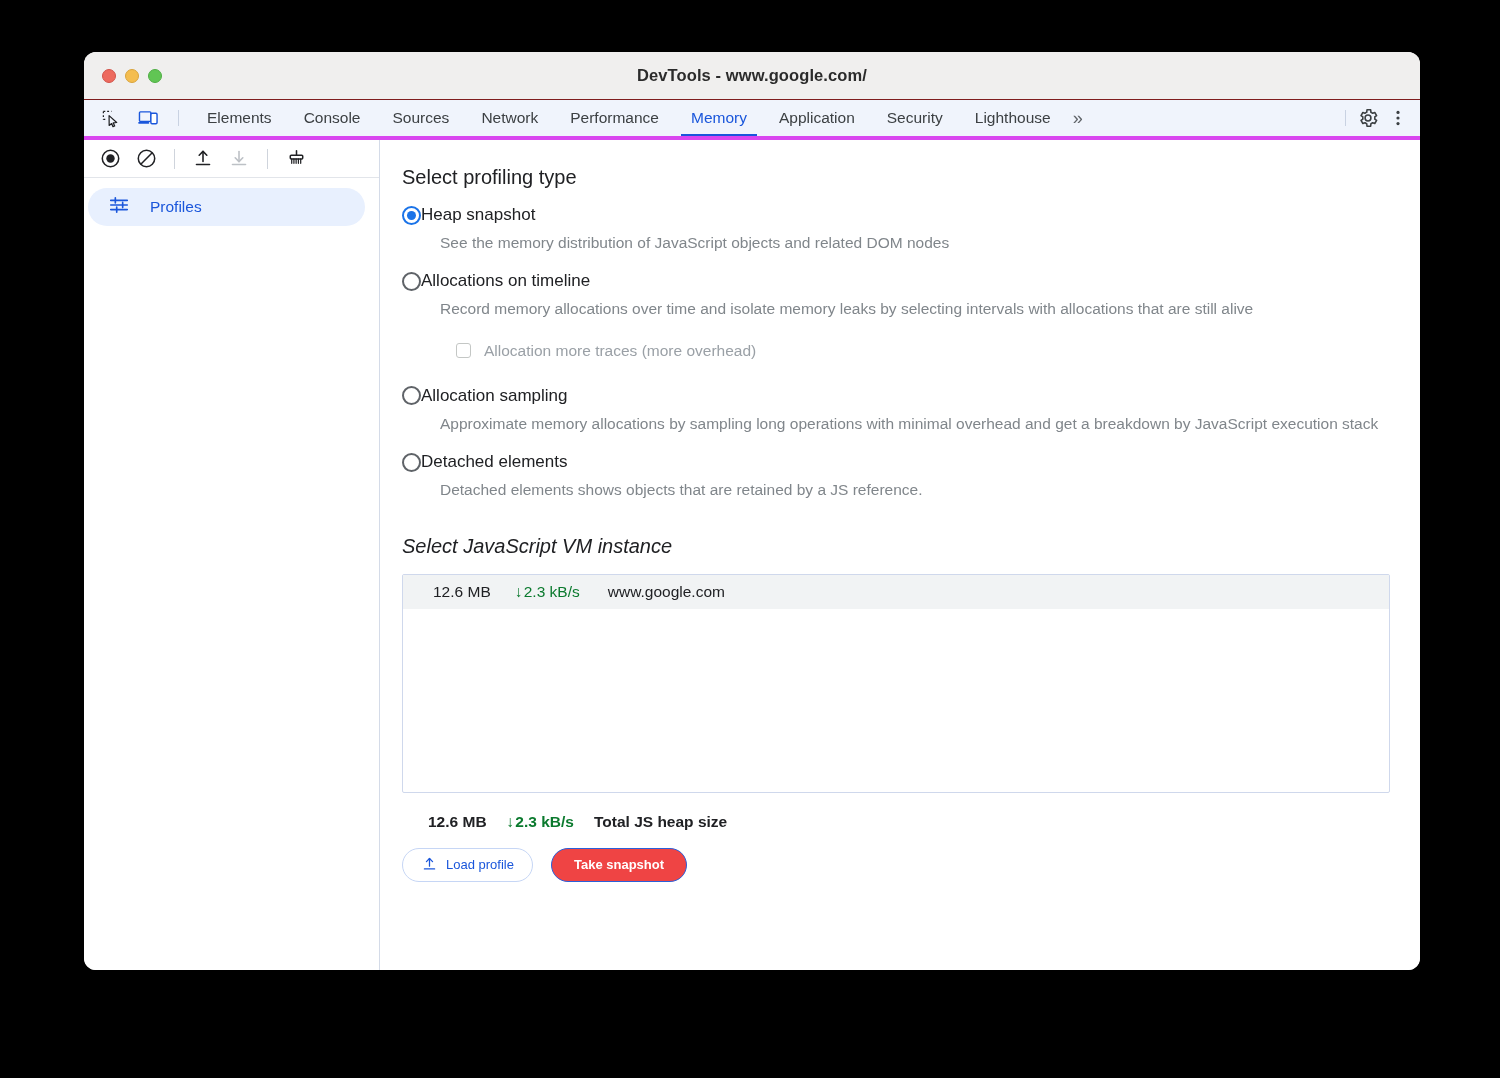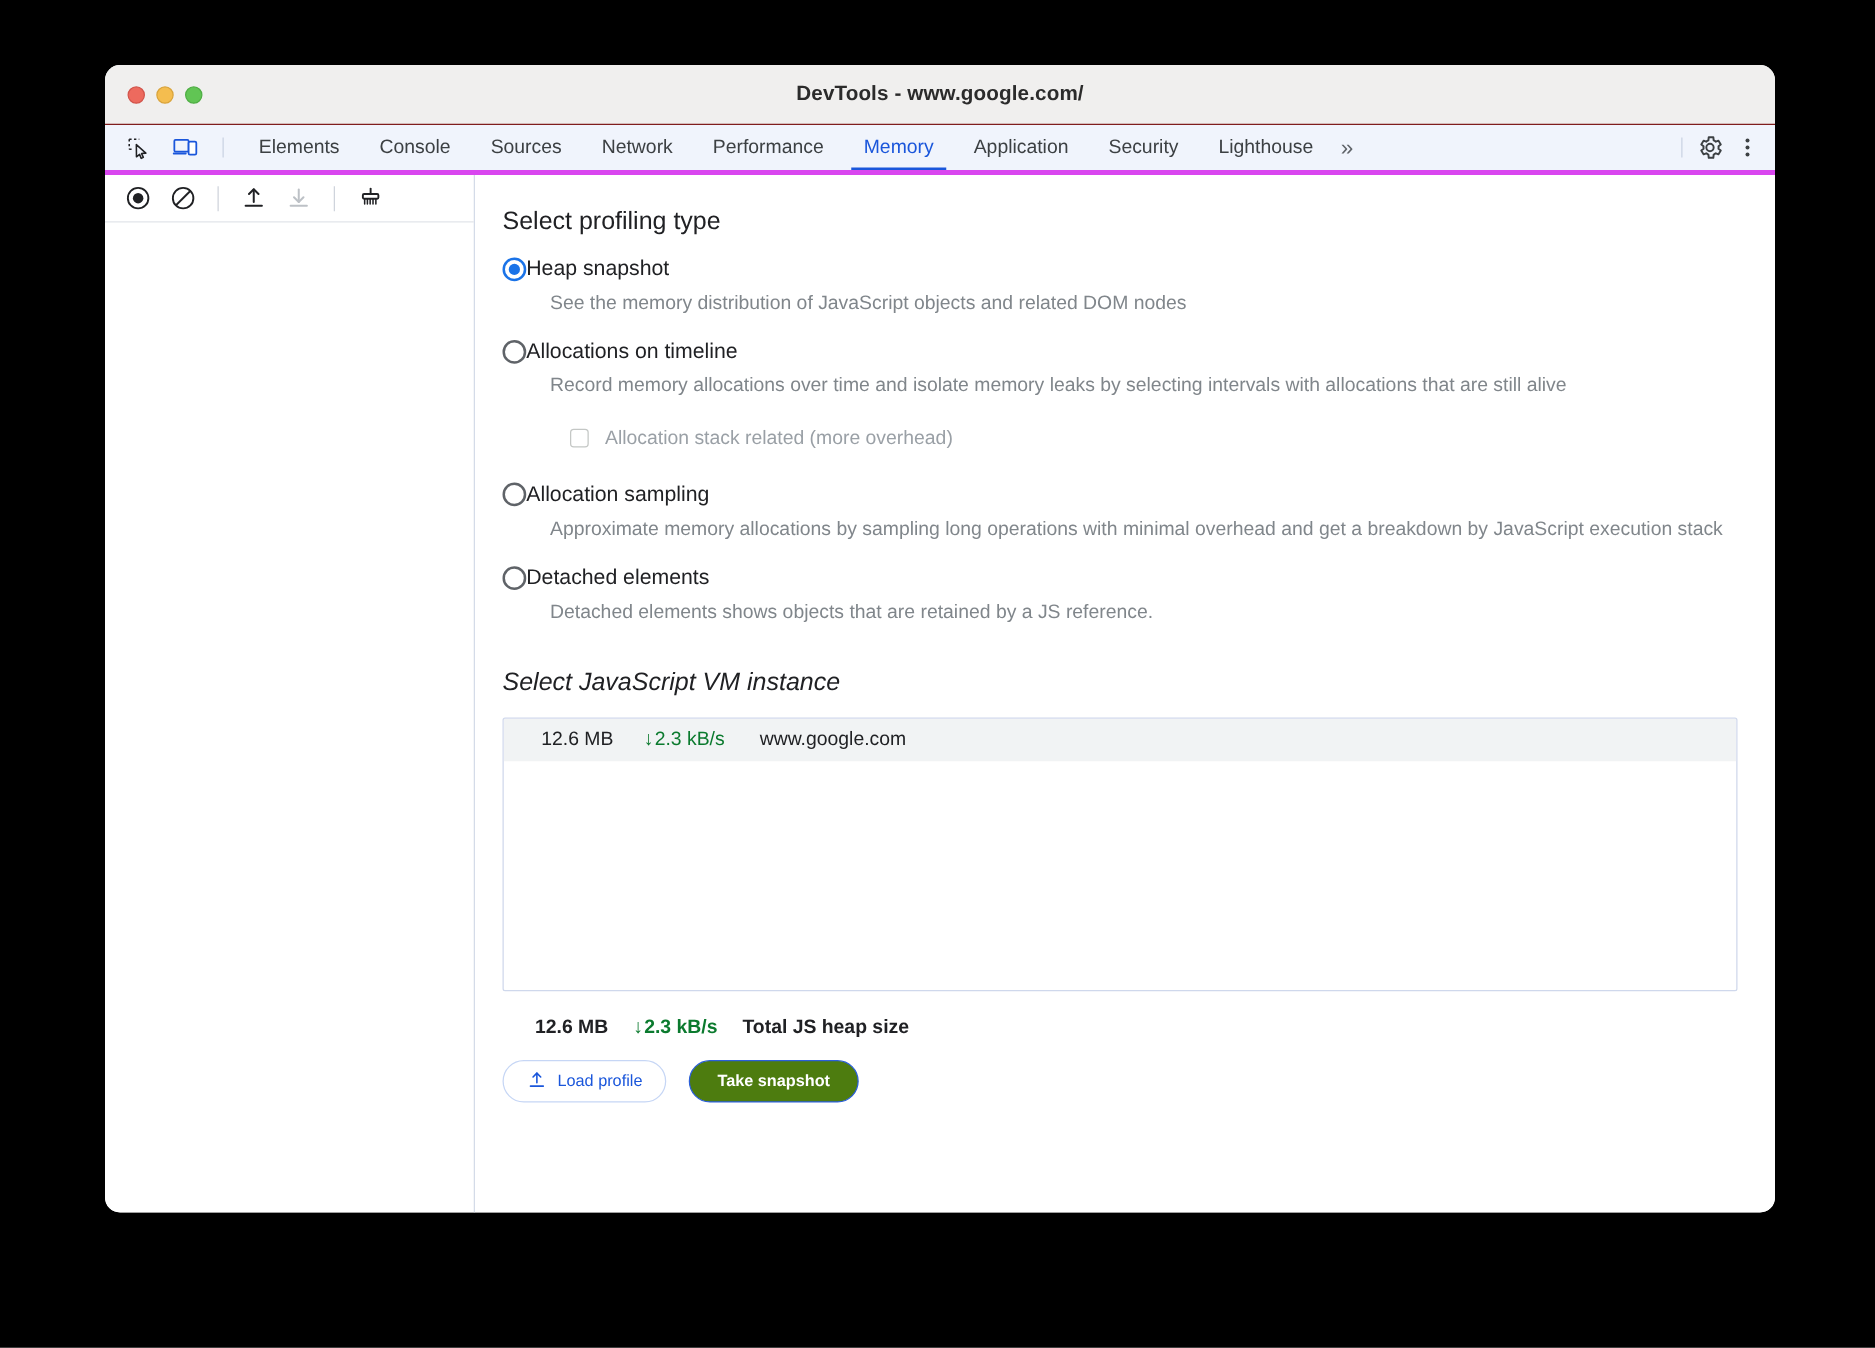--- a/index.html
+++ b/index.html
@@ -274,21 +274,21 @@
     padding: 0 20px;
     white-space: nowrap;
   }
   .btn.secondary {
     background: #fff;
     border: 1px solid #c6d6f5;
     color: #1a56db;
     padding: 0 18px;
   }
   .btn.primary {
-    background: #4d7c0f;
+    background: #ef4444;
     border: 1px solid #2b5fd9;
     color: #fff;
     font-weight: bold;
     padding: 0 22px;
   }
 </style>
 </head>
 <body>
 
 <div class="window">
@@ -406,20 +406,29 @@
         <div class="vdiv2"></div>
         <div class="icon-btn">
           <svg width="21" height="21" viewBox="0 0 22 22">
             <path d="M11 3 V7.5" stroke="#202124" stroke-width="1.6" stroke-linecap="round"></path>
             <rect x="4.5" y="7.5" width="13" height="4" rx="1" fill="none" stroke="#202124" stroke-width="1.6"></rect>
             <path d="M6 11.5 V16 M8.3 11.5 V16 M10.6 11.5 V16 M13 11.5 V16 M15.4 11.5 V16" stroke="#202124" stroke-width="1.3" stroke-linecap="round"></path>
           </svg>
         </div>
       </div>
 
+      <div class="profiles-item">
+        <span class="icon">
+          <svg width="22" height="22" viewBox="0 0 24 24">
+            <path d="M3 7 H21 M3 12 H21 M3 17 H21" stroke="#1a56db" stroke-width="1.8" stroke-linecap="round"></path>
+            <path d="M8 4.2 V9.8 M16 9.2 V14.8 M9.5 14.2 V19.8" stroke="#1a56db" stroke-width="1.8" stroke-linecap="round"></path>
+          </svg>
+        </span>
+        <span class="profiles-label">Profiles</span>
+      </div>
     </div>
 
     <div class="main">
 
       <h2 class="section">Select profiling type</h2>
 
       <div class="opt">
         <div class="opt-row">
           <span class="radio checked"></span>
           <span class="opt-title">Heap snapshot</span>
@@ -428,21 +437,21 @@
       </div>
 
       <div class="opt">
         <div class="opt-row">
           <span class="radio"></span>
           <span class="opt-title">Allocations on timeline</span>
         </div>
         <div class="opt-desc">Record memory allocations over time and isolate memory leaks by selecting intervals with allocations that are still alive</div>
         <div class="sub-check">
           <span class="checkbox"></span>
-          <span class="sub-check-label">Allocation stack related (more overhead)</span>
+          <span class="sub-check-label">Allocation more traces (more overhead)</span>
         </div>
       </div>
 
       <div class="opt" style="margin-top:26px">
         <div class="opt-row">
           <span class="radio"></span>
           <span class="opt-title">Allocation sampling</span>
         </div>
         <div class="opt-desc">Approximate memory allocations by sampling long operations with minimal overhead and get a breakdown by JavaScript execution stack</div>
       </div>

